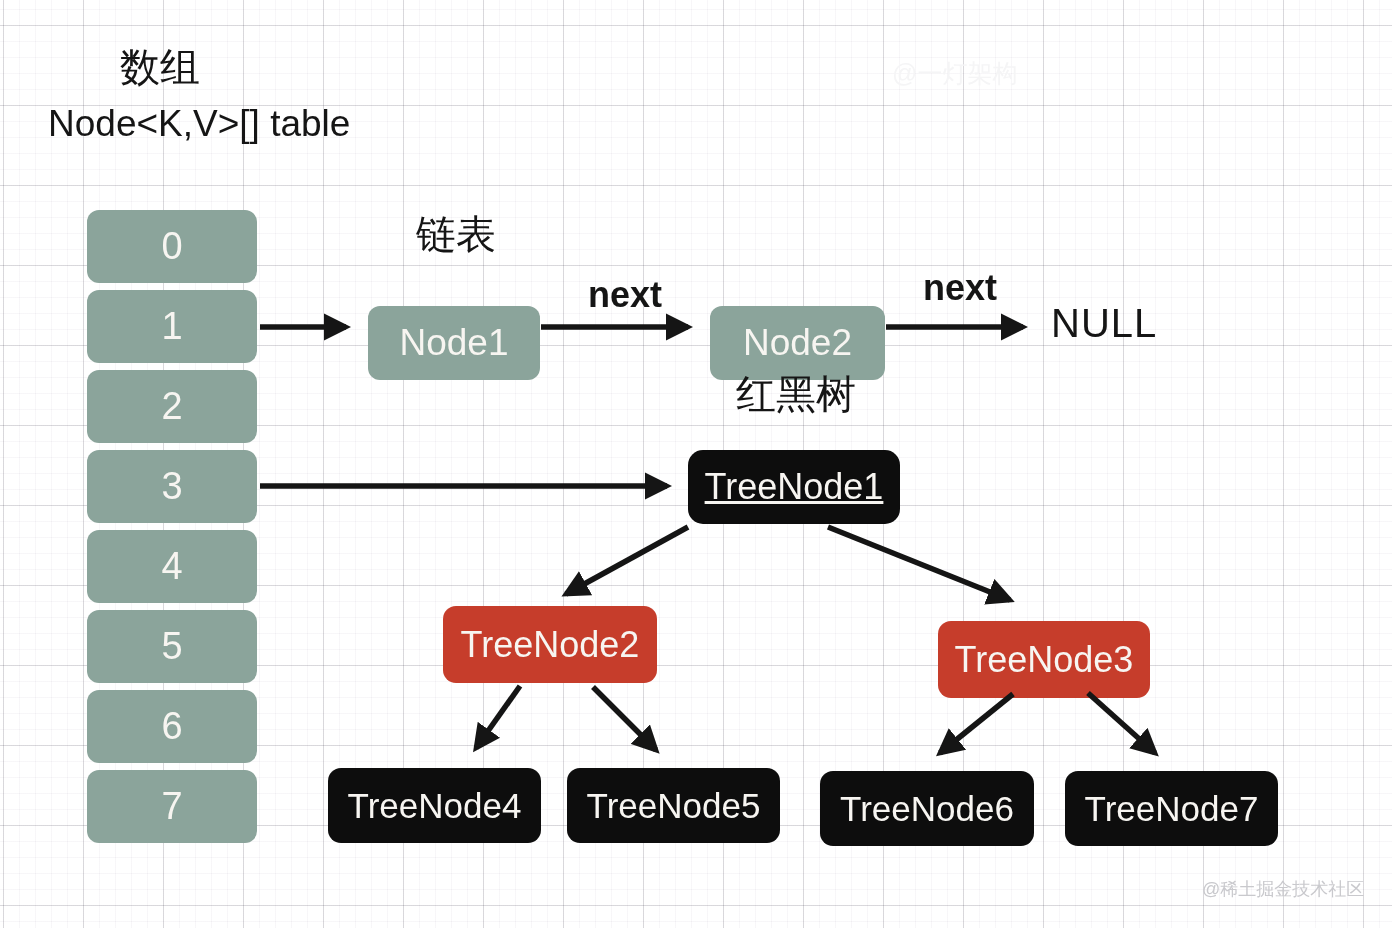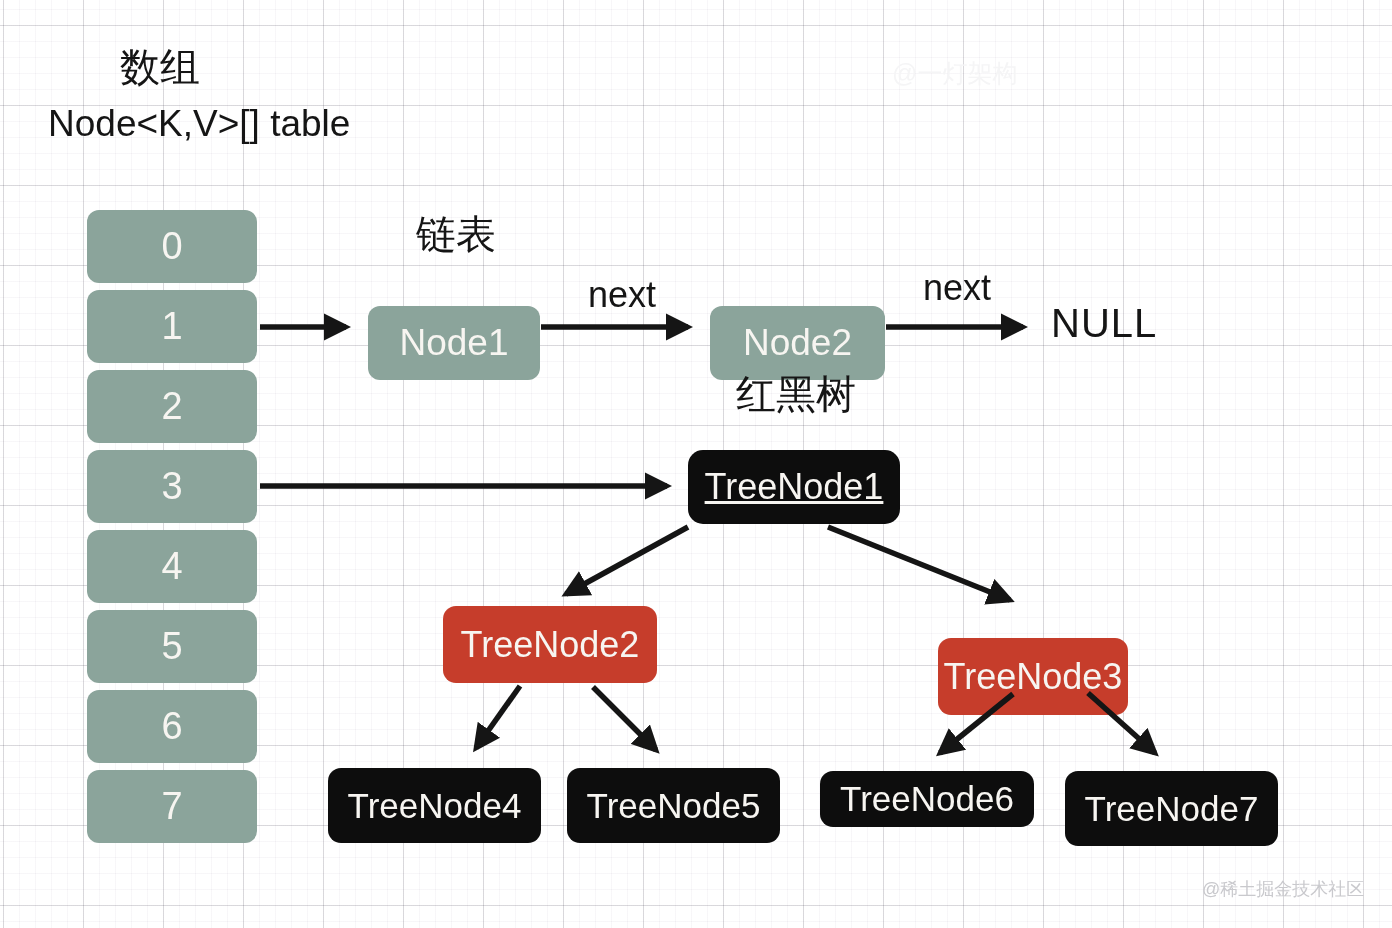--- a/index.html
+++ b/index.html
@@ -64,21 +64,21 @@
     background: var(--node-black, #0D0D0D);
     font-size: 36px;
   }
   .tree-node-red {
     border-radius: 13px;
     background: var(--red, #C63D2B);
     font-size: 36px;
   }
   .edge-label {
     font-size: 36px;
-    font-weight: 400;
+    font-weight: 700;
     color: var(--ink, #151515);
     white-space: nowrap;
   }
   .null-label {
     font-size: 40px;
     font-weight: 400;
     color: var(--ink, #151515);
     letter-spacing: 1px;
   }
   .watermark-top {
@@ -126,24 +126,24 @@
   <div class="abs section-title" style="left:416px; top:207px;">链表</div>
   <div class="abs box list-node" style="left:368px; top:290px;">Node1</div>
   <div class="abs box list-node" style="left:710px; top:290px; width:175px;">Node2</div>
   <div class="abs edge-label" style="left:588px; top:274px;">next</div>
   <div class="abs edge-label" style="left:923px; top:267px;">next</div>
   <div class="abs null-label" style="left:1051px; top:301px;">NULL</div>
 
   <div class="abs section-title" style="left:736px; top:367px;">红黑树</div>
   <div class="abs box tree-node-black" style="left:688px; top:450px; width:212px; height:74px;text-decoration:underline;">TreeNode1</div>
   <div class="abs box tree-node-red" style="left:443px; top:606px; width:214px; height:77px;">TreeNode2</div>
-  <div class="abs box tree-node-red" style="left:938px; top:638px; width:190px; height:77px;">TreeNode3</div>
+  <div class="abs box tree-node-red" style="left:938px; top:621px; width:212px; height:77px;">TreeNode3</div>
   <div class="abs box tree-node-black" style="left:328px; top:768px; width:213px; height:75px; border-radius:13px; font-size:35px;">TreeNode4</div>
   <div class="abs box tree-node-black" style="left:567px; top:768px; width:213px; height:75px; border-radius:13px; font-size:35px;">TreeNode5</div>
-  <div class="abs box tree-node-black" style="left:820px; top:771px; width:214px; height:56px; border-radius:13px; font-size:35px;">TreeNode6</div>
+  <div class="abs box tree-node-black" style="left:820px; top:771px; width:214px; height:75px; border-radius:13px; font-size:35px;">TreeNode6</div>
   <div class="abs box tree-node-black" style="left:1065px; top:771px; width:213px; height:75px; border-radius:13px; font-size:35px;">TreeNode7</div>
 
   <svg class="arrow-layer" viewBox="0 0 1392 928">
     <defs>
       <marker id="arrowhead" viewBox="0 0 8 8" refX="6.5" refY="4" markerWidth="5" markerHeight="5" orient="auto" markerUnits="strokeWidth">
         <path d="M0,0 L8,4 L0,8 Z"></path>
       </marker>
     </defs>
     <line x1="260" y1="327" x2="346" y2="327" marker-end="url(#arrowhead)"></line>
     <line x1="541" y1="327" x2="688" y2="327" marker-end="url(#arrowhead)"></line>

